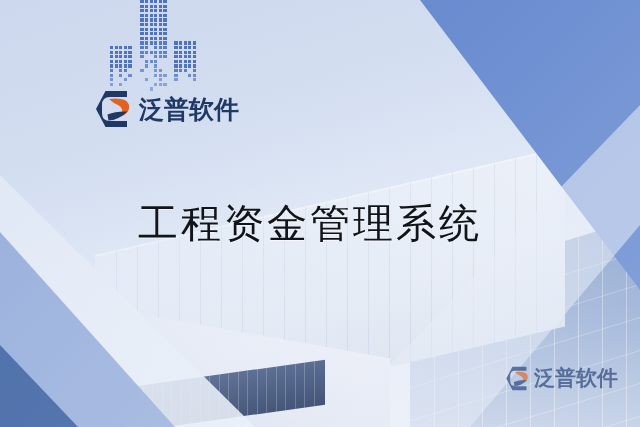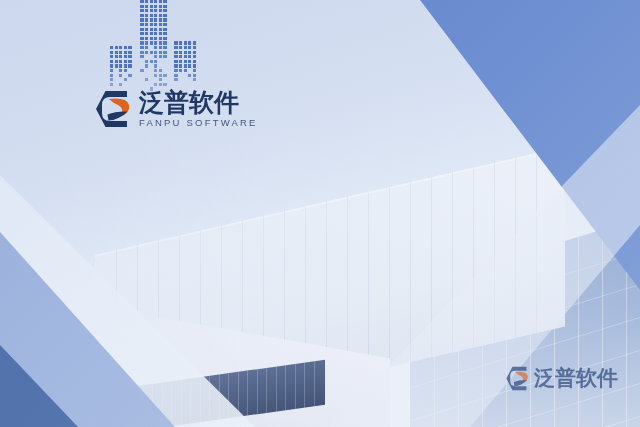--- a/index.html
+++ b/index.html
@@ -392,24 +392,24 @@
   <div id="logo-block">
     <span id="logo-mark">
       <svg viewBox="0 0 40 38" width="40" height="38">
         <path d="M11.5 1 L33 1 L33 7 L16 7 Q8 7 8 15 L8 23 Q8 31 16 31 L33 31 L33 37 L11.5 37 L2 19 Z" fill="#1f3864"></path>
         <path d="M15 9 Q33 7 35 15 Q36.5 23 26 27 Q31 18 24 15 Q19 13 15 9 Z" fill="#e2631f"></path>
         <path d="M13.5 24.5 Q22 21 33.5 21.5 Q24 30.5 14.5 30.5 Z" fill="#1f3864"></path>
       </svg>
     </span>
     <span id="logo-text-wrap">
       <div id="logo-cn">泛普软件</div>
-      <div id="logo-en">FANPU SOFTWARE</div>
     </span>
   </div>
 
+  <div id="hero-title">工程资金管理系统</div>
 
   <div id="watermark">
     <div id="wm-row">
       <span id="wm-mark">
         <svg viewBox="0 0 40 38" width="26" height="25">
           <path d="M11.5 1 L33 1 L33 7 L16 7 Q8 7 8 15 L8 23 Q8 31 16 31 L33 31 L33 37 L11.5 37 L2 19 Z" fill="#3b5488"></path>
           <path d="M15 9 Q33 7 35 15 Q36.5 23 26 27 Q31 18 24 15 Q19 13 15 9 Z" fill="#d9783f"></path>
           <path d="M13.5 24.5 Q22 21 33.5 21.5 Q24 30.5 14.5 30.5 Z" fill="#3b5488"></path>
         </svg>
       </span>

